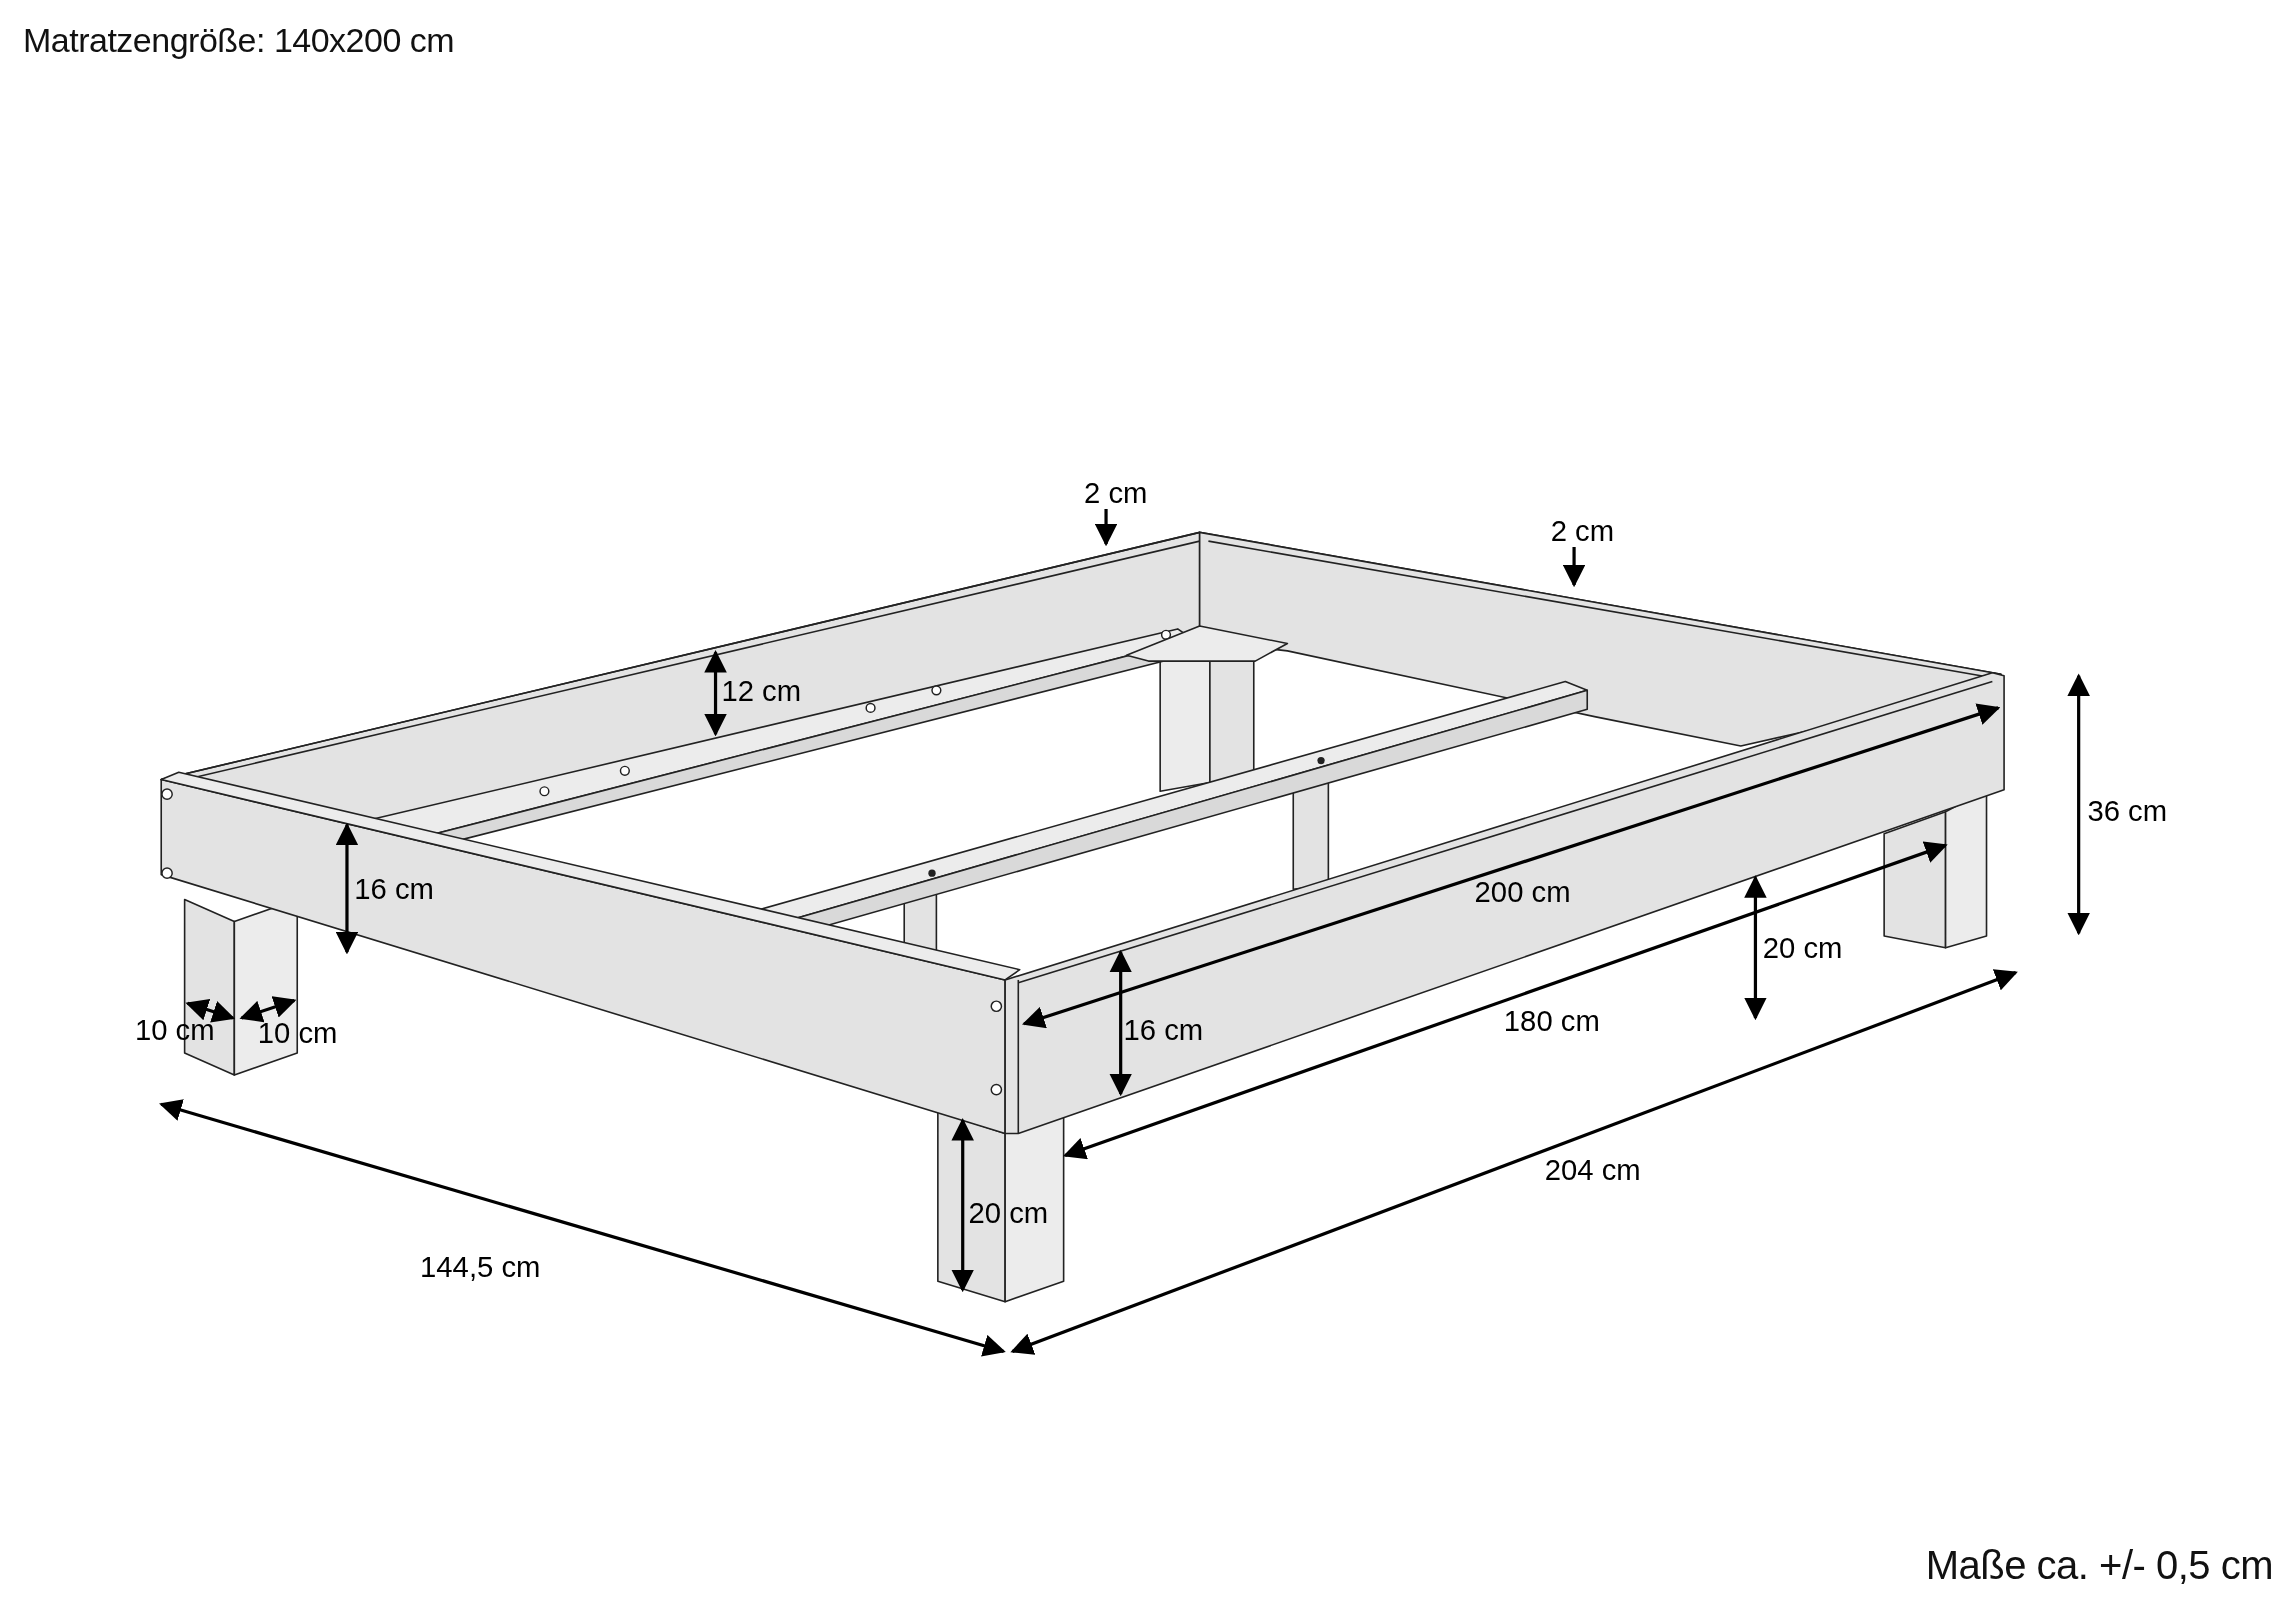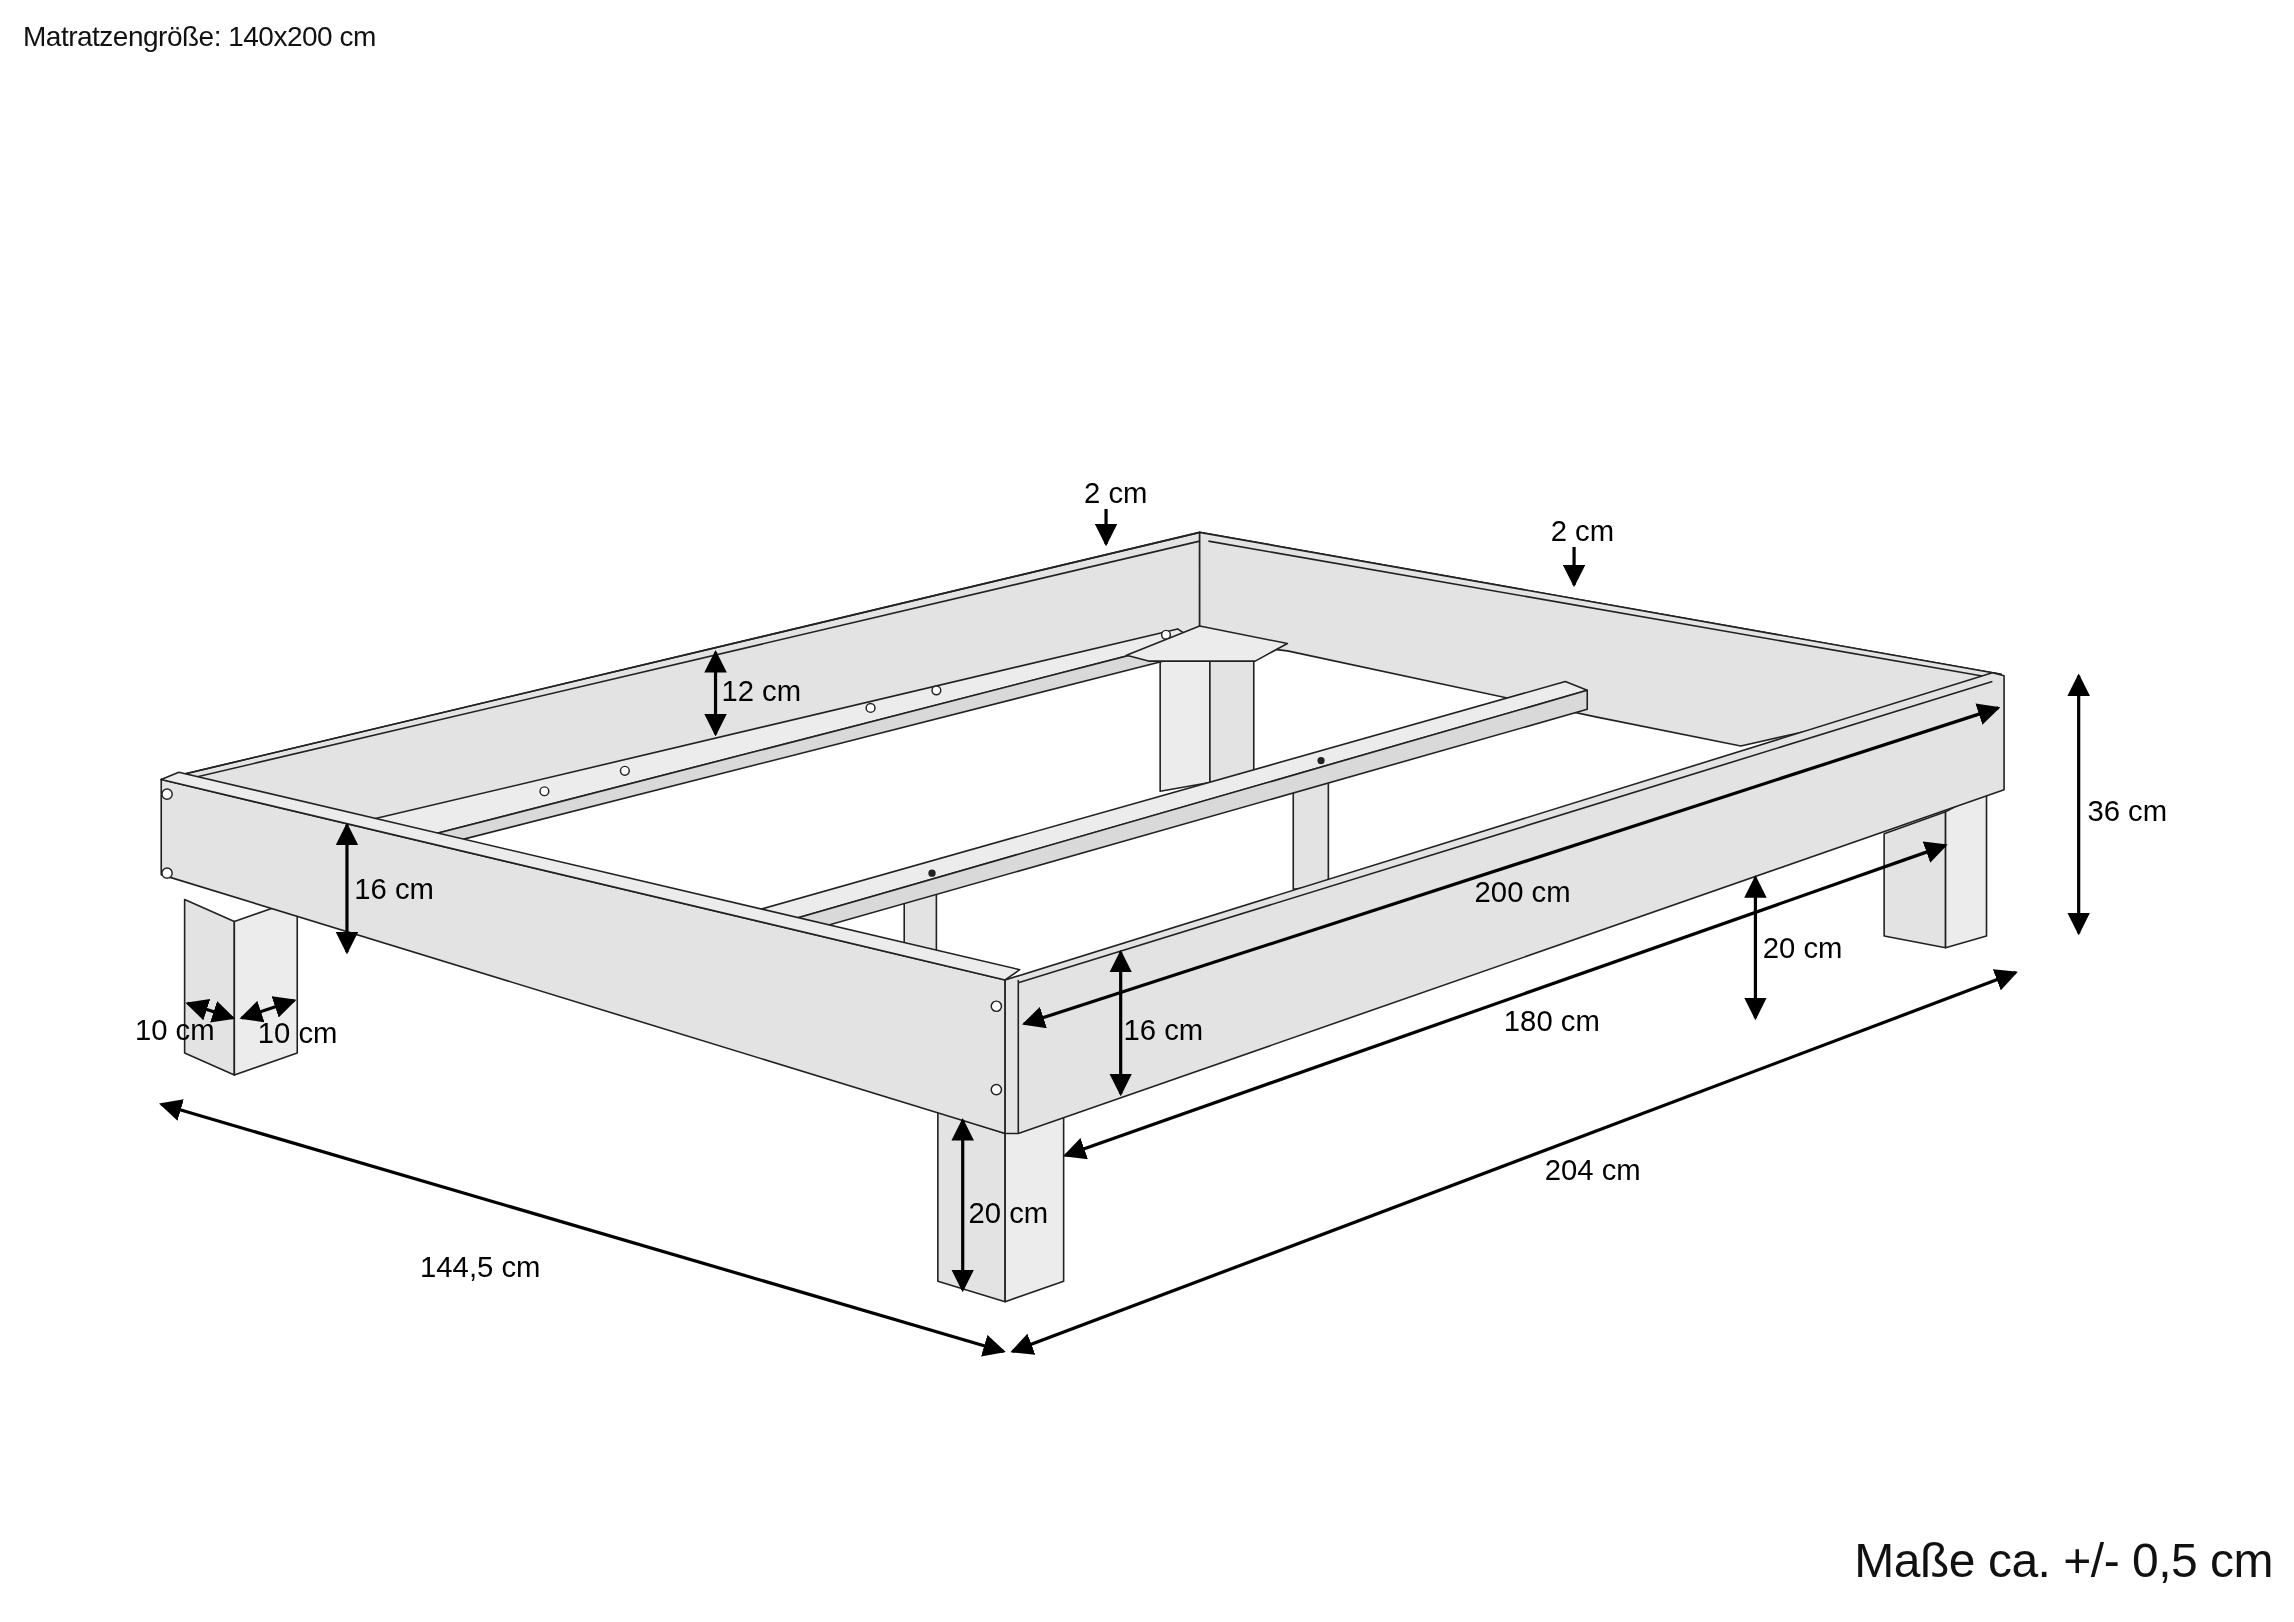--- a/index.html
+++ b/index.html
@@ -1,19 +1,19 @@
 <!DOCTYPE html>
 <html><head>
 <meta charset="utf-8">
 <style>
   html, body { margin: 0; padding: 0; background: #ffffff; }
   body { width: 2294px; height: 1622px; position: relative; overflow: hidden;
          font-family: "Liberation Sans", "DejaVu Sans", sans-serif; color: #111; }
-  .title { position: absolute; left: 23px; top: 21px; font-size: 28px; letter-spacing: -0.5px; }
-  .note  { position: absolute; right: 21px; bottom: 34px; font-size: 48px; letter-spacing: -0.5px; }
+  .title { position: absolute; left: 23px; top: 21px; font-size: 34px; letter-spacing: -0.5px; }
+  .note  { position: absolute; right: 21px; bottom: 34px; font-size: 40px; letter-spacing: -0.5px; }
   svg.drawing { position: absolute; left: 0; top: 0; width: 2294px; height: 1622px; }
   .face  { fill: #e3e3e3; stroke: #222; stroke-width: 1.1; stroke-linejoin: round; }
   .face2 { fill: #ececec; stroke: #222; stroke-width: 1.1; stroke-linejoin: round; }
   .face3 { fill: #d9d9d9; stroke: #222; stroke-width: 1.1; stroke-linejoin: round; }
   .edge  { fill: none; stroke: #222; stroke-width: 1.1; }
   .dim   { fill: none; stroke: #000; stroke-width: 2.2; }
   .lbl   { font-family: "Liberation Sans", "DejaVu Sans", sans-serif; font-size: 20px; fill: #000; }
   .screw { fill: #fff; stroke: #222; stroke-width: 1; }
   .screw-dot { fill: #222; }
 </style>

